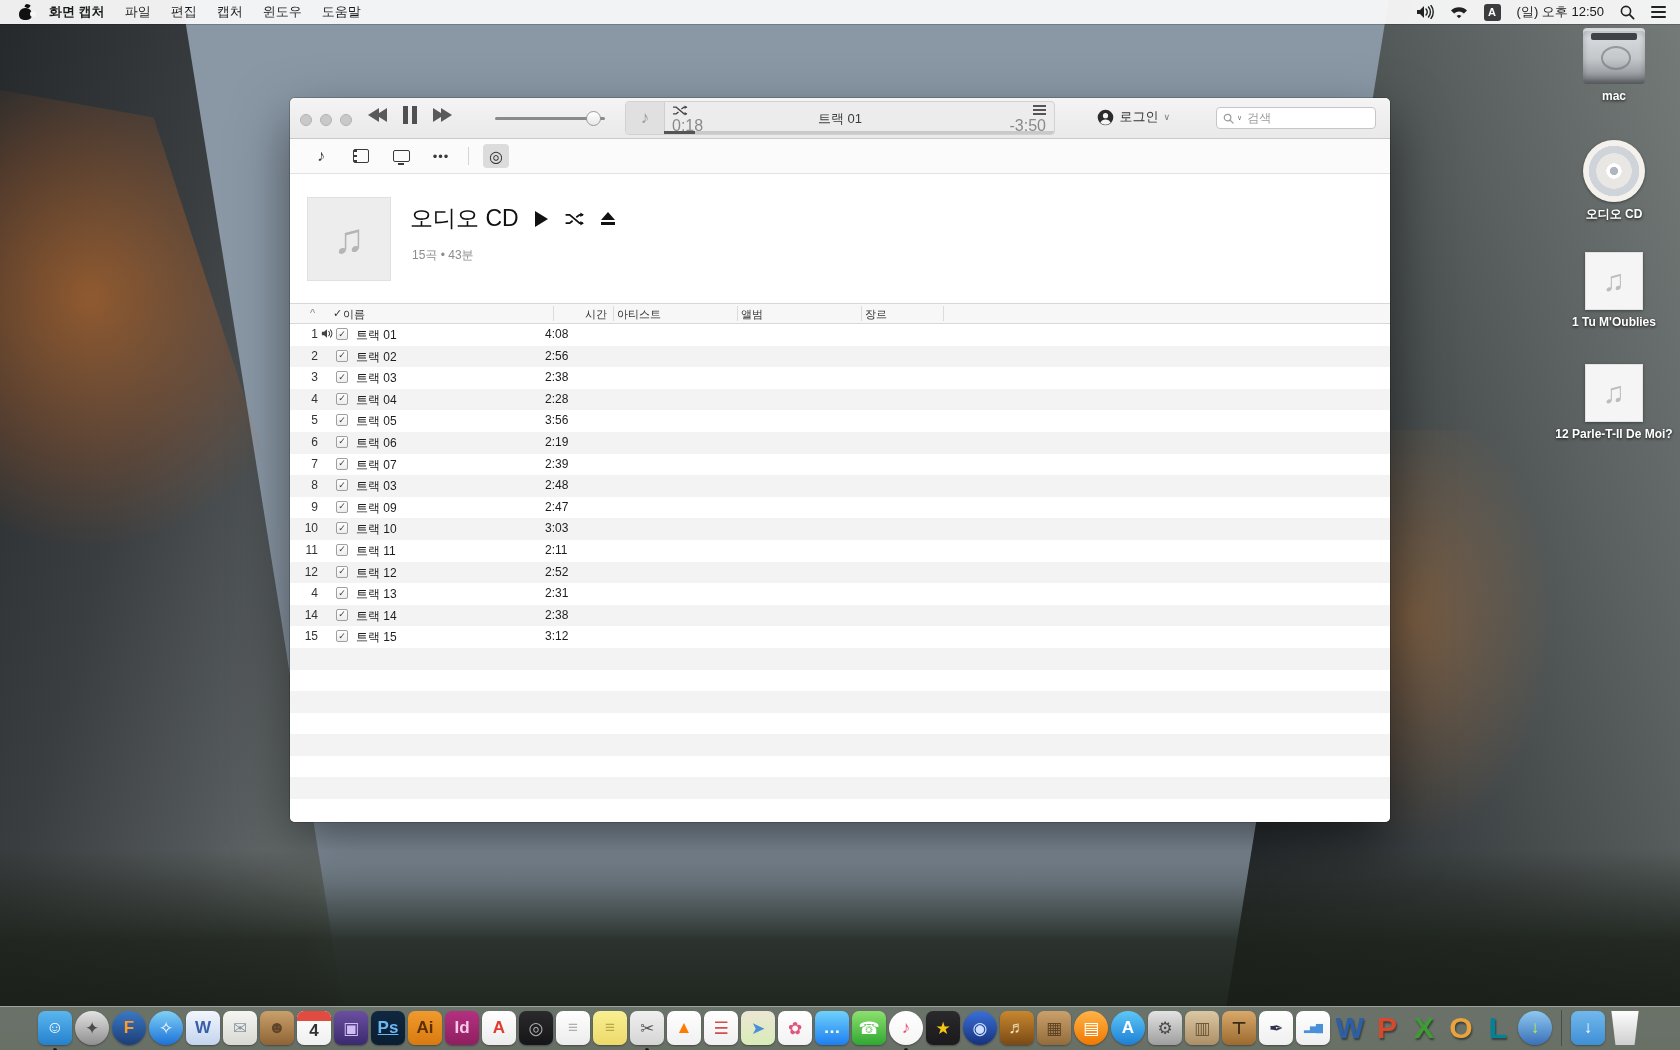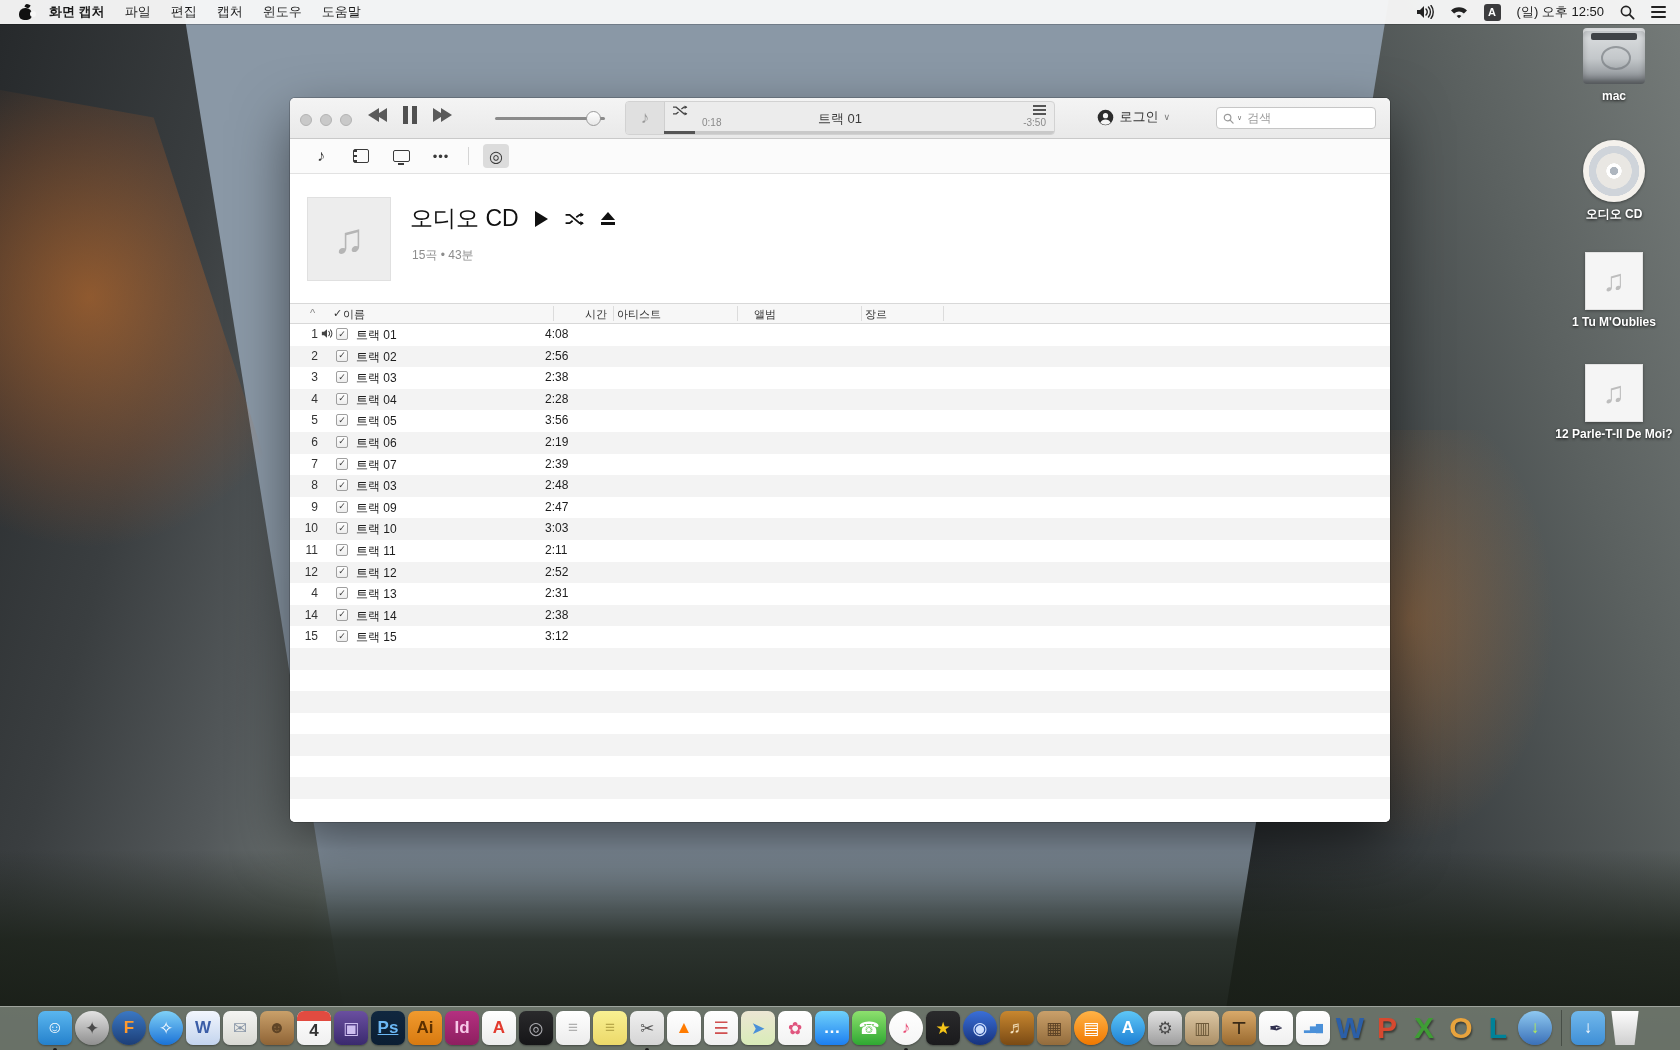--- a/index.html
+++ b/index.html
@@ -59,21 +59,21 @@
   .pause i{display:block;width:5px;height:18px;background:#505050;}
   .volume{position:absolute;left:205px;top:19px;width:110px;height:3px;background:#8a8a8a;border-radius:2px;}
   .vol-knob{position:absolute;top:-6px;width:15px;height:15px;border-radius:50%;background:linear-gradient(#fff,#e8e8e8);
     border:1px solid #9a9a9a;box-sizing:border-box;}
   .lcd{position:absolute;left:335px;top:3px;width:430px;height:34px;background:#ececec;border:1px solid #d2d2d2;
     border-radius:4px;box-sizing:border-box;overflow:hidden;}
   .lcd-art{position:absolute;left:0;top:0;width:38px;height:100%;background:#e0e0e0;border-right:1px solid #cfcfcf;
     display:flex;align-items:center;justify-content:center;color:#9a9a9a;font-size:17px;}
   .lcd-l{position:absolute;left:46px;top:3px;display:flex;flex-direction:column;align-items:flex-start;gap:1px;}
   .lcd-r{position:absolute;right:8px;top:3px;display:flex;flex-direction:column;align-items:flex-end;gap:2px;}
-  .lcd-time{font-size:10px;color:#8a8a8a;margin-left:30px;}
+  .lcd-time{font-size:16px;color:#8a8a8a;}
   .lcd-title{position:absolute;left:0;right:0;top:8px;text-align:center;font-size:13px;color:#3c3c3c;}
   .lcd-bar{position:absolute;left:38px;right:0;bottom:0;height:3px;background:#c9c9c9;}
   .lcd-fill{height:100%;background:#555;}
   .upnext{display:inline-flex;flex-direction:column;gap:2px;}
   .upnext i{display:block;width:13px;height:2px;background:#555;}
   .login{position:absolute;right:220px;top:10px;display:flex;align-items:center;gap:5px;color:#333;font-size:13px;}
   .chev{font-size:9px;color:#777;}
   .searchbox{position:absolute;right:14px;top:9px;width:160px;height:22px;background:#fff;border:1px solid #c6c6c6;
     border-radius:4px;box-sizing:border-box;display:flex;align-items:center;padding:0 6px;gap:3px;}
   .searchbox input{border:none;outline:none;flex:1;font-size:12px;color:#333;background:transparent;min-width:0;
@@ -311,21 +311,21 @@
       </div>
     </div>
 
     <div class="ttable">
       <div class="thead">
         <span class="th" style="left:20px;color:#888">^</span>
         <span class="th" style="left:43px;font-weight:bold">✓</span>
         <span class="th" style="left:53px;">이름</span>
         <span class="th" style="left:255px;width:62px;text-align:right">시간</span>
         <span class="th" style="left:327px">아티스트</span>
-        <span class="th" style="left:464px">앨범</span>
+        <span class="th" style="left:451px">앨범</span>
         <span class="th" style="left:575px">장르</span>
         <span class="div" style="left:263px"></span>
         <span class="div" style="left:323px"></span>
         <span class="div" style="left:447px"></span>
         <span class="div" style="left:571px"></span>
         <span class="div" style="left:653px"></span>
       </div>
       <div class="tbody" id="tbody">
           <div class="trow">
             <span class="tcell c-num">1</span>

